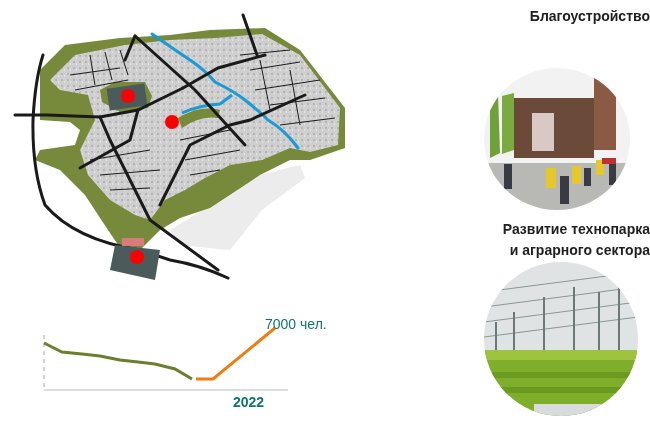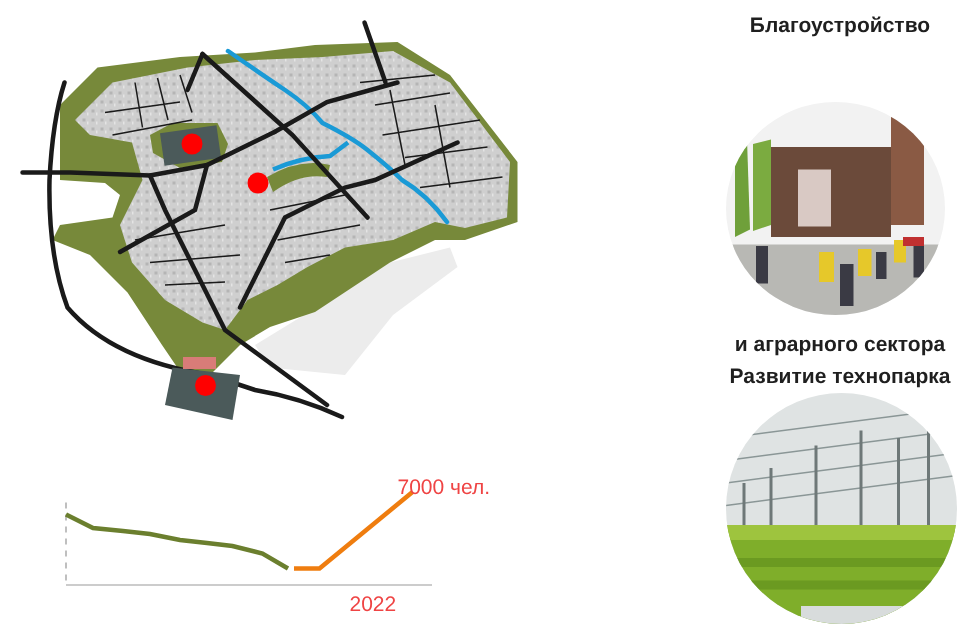--- a/index.html
+++ b/index.html
@@ -1,22 +1,22 @@
 <!DOCTYPE html>
 <html><head>
 <meta charset="utf-8">
 <style>
   html, body { margin: 0; padding: 0; background: #ffffff; }
   body { width: 650px; height: 422px; position: relative; overflow: hidden;
          font-family: "Liberation Sans", "DejaVu Sans", sans-serif; color: #1a1a1a; }
   .map { position: absolute; left: 0; top: 0; width: 360px; height: 290px; }
   .chart { position: absolute; left: 30px; top: 310px; width: 350px; height: 110px; }
-  .chart-label { position: absolute; font-size: 14px; color: #ef4444; }
+  .chart-label { position: absolute; font-size: 14px; color: #0f766e; }
   .right-col { position: absolute; left: 470px; top: 0; width: 180px; }
-  .caption { position: absolute; width: 180px; text-align: center; font-size: 14px;
+  .caption { position: absolute; width: 180px; text-align: right; font-size: 14px;
              font-weight: bold; line-height: 21px; color: #1f1f1f; }
   .photo { position: absolute; border-radius: 50%; overflow: hidden; }
 </style>
 </head>
 <body>
 
 <svg class="map" viewBox="0 0 360 290" width="360" height="290">
   <defs>
     <pattern id="builtTex" width="6" height="6" patternUnits="userSpaceOnUse">
       <rect width="6" height="6" fill="#cfcfcf"></rect>
@@ -66,21 +66,21 @@
 </svg>
 
 <div class="chart">
   <svg width="350" height="110" viewBox="0 0 350 110">
     <line x1="14" y1="25" x2="14" y2="80" stroke="#aaaaaa" stroke-width="1" stroke-dasharray="4,4"></line>
     <line x1="14" y1="80" x2="258" y2="80" stroke="#bbbbbb" stroke-width="1"></line>
     <polyline fill="none" stroke="#6b7f2e" stroke-width="3" points="14,33 32,42 52,44 70,46 90,50 108,52 125,54 145,59 162,69"></polyline>
     <polyline fill="none" stroke="#ef7d0f" stroke-width="3" points="166,69 183,69 245,18"></polyline>
   </svg>
   <span class="chart-label" style="left:235px; top:6px;">7000 чел.</span>
-  <span class="chart-label" style="left:203px; top:84px;">2022</span>
+  <span class="chart-label" style="left:203px; top:84px;font-weight:bold;">2022</span>
 </div>
 
 <div class="right-col">
   <div class="caption" style="top:6px;">
     <div>Благоустройство</div>
   </div>
   <div class="photo" style="left:14px; top:68px; width:146px; height:142px;">
     <svg width="146" height="142" viewBox="0 0 146 142">
       <rect width="146" height="142" fill="#f2f2f2"></rect>
       <rect x="0" y="95" width="146" height="47" fill="#b8b8b4"></rect>
@@ -97,22 +97,22 @@
       <g fill="#3a3a44">
           <rect x="20" y="96" width="8" height="25"></rect>
           <rect x="76" y="108" width="9" height="28"></rect>
           <rect x="100" y="100" width="7" height="18"></rect>
           <rect x="125" y="95" width="7" height="22"></rect>
         </g>
       <rect x="118" y="90" width="14" height="6" fill="#c03030"></rect>
     </svg>
   </div>
   <div class="caption" style="top:219px;">
+    <div>Развитие технопарка</div>
     <div>и аграрного сектора</div>
-    <div>Развитие технопарка</div>
   </div>
   <div class="photo" style="left:14px; top:262px; width:154px; height:154px;">
     <svg width="154" height="154" viewBox="0 0 154 154">
       <rect width="154" height="154" fill="#dfe3e3"></rect>
       <g stroke="#8a9696" stroke-width="1">
         <line x1="0" y1="30" x2="154" y2="10"></line>
           <line x1="0" y1="45" x2="154" y2="25"></line>
         <line x1="0" y1="60" x2="154" y2="40"></line>
           <line x1="0" y1="75" x2="154" y2="55"></line>
       </g>

